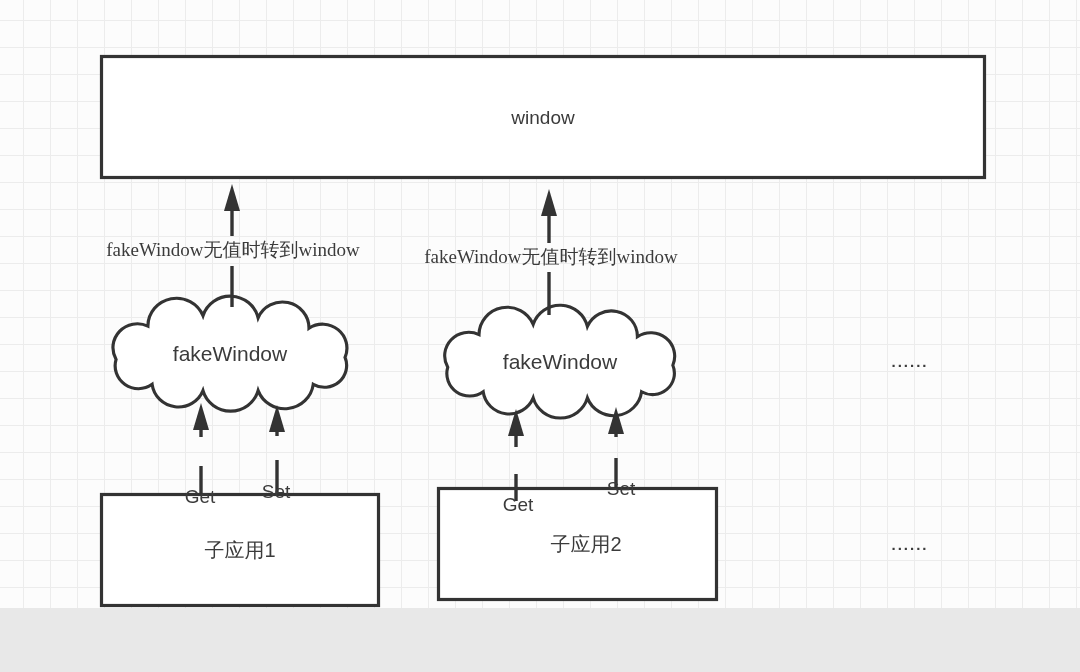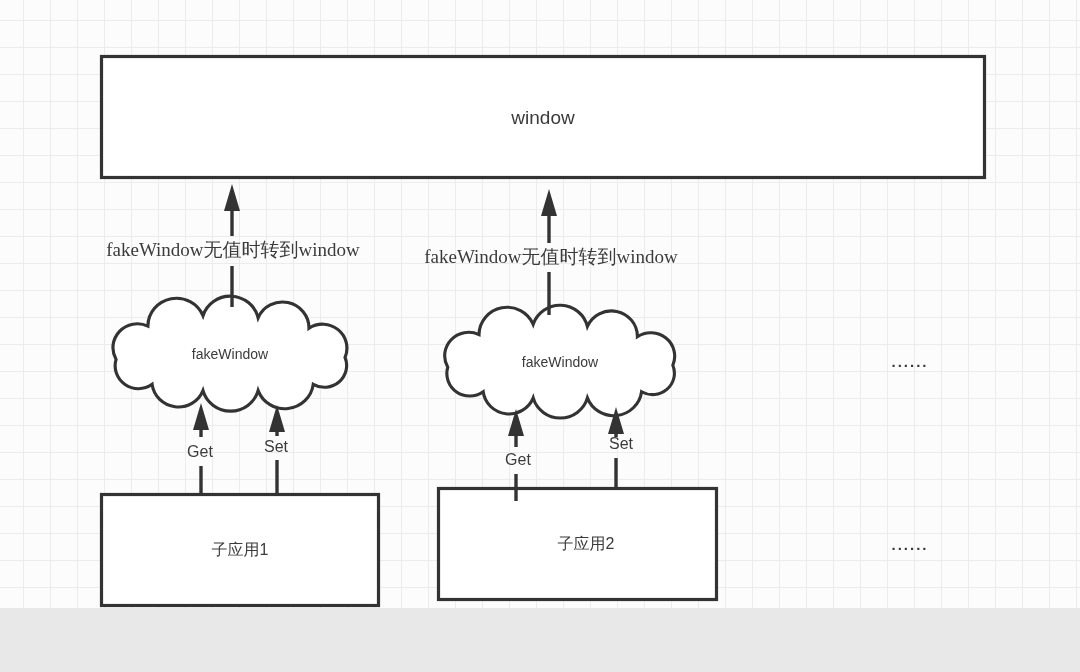--- a/index.html
+++ b/index.html
@@ -44,23 +44,23 @@
     stroke: none;
   }
   .label {
     position: absolute;
     transform: translate(-50%, -50%);
     white-space: nowrap;
     line-height: 1.2;
   }
   .label-window     { font-size: 19px; }
   .label-note       { font-size: 19px; font-family: Liberation Serif, serif; }
-  .label-cloud      { font-size: 14px; }
-  .label-getset     { font-size: 16px; }
-  .label-app        { font-size: 16px; text-align: right; }
+  .label-cloud      { font-size: 21px; }
+  .label-getset     { font-size: 19px; margin-top: 45px; }
+  .label-app        { font-size: 20px; text-align: right; }
   .label-ellipsis   { font-size: 15px; font-weight: bold; letter-spacing: 2px; }
 </style>
 </head>
 <body>
 
 <div class="canvas">
 
   <svg class="diagram-layer" width="1080" height="672" viewBox="0 0 1080 672">
 
     <rect class="shape box" x="101.5" y="56.5" width="883" height="121"></rect>

